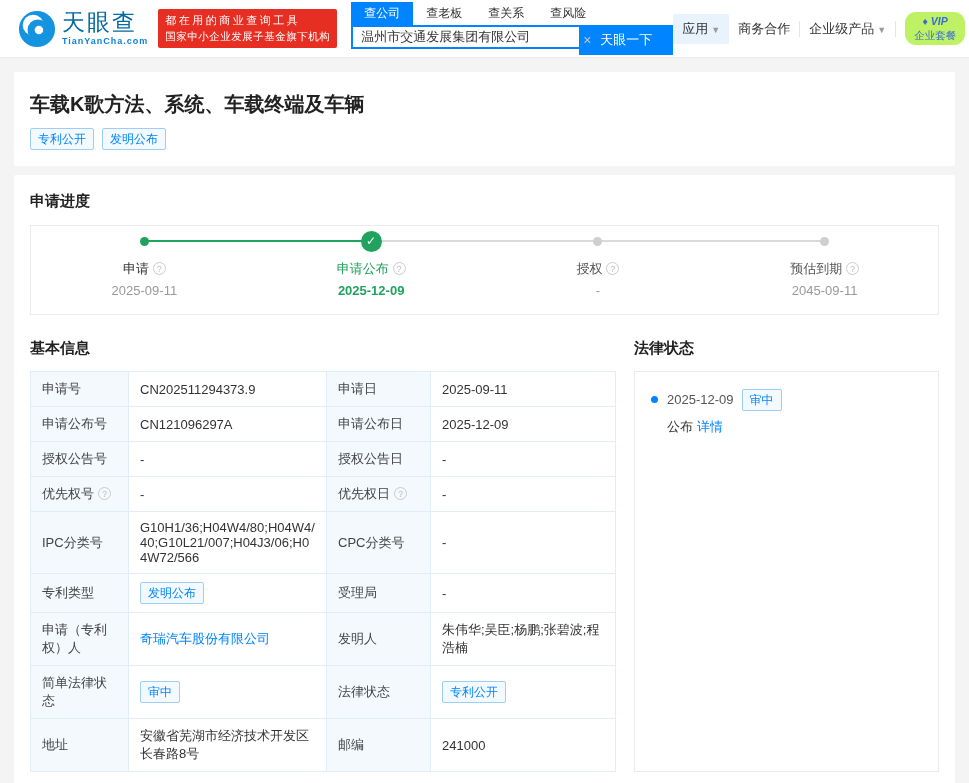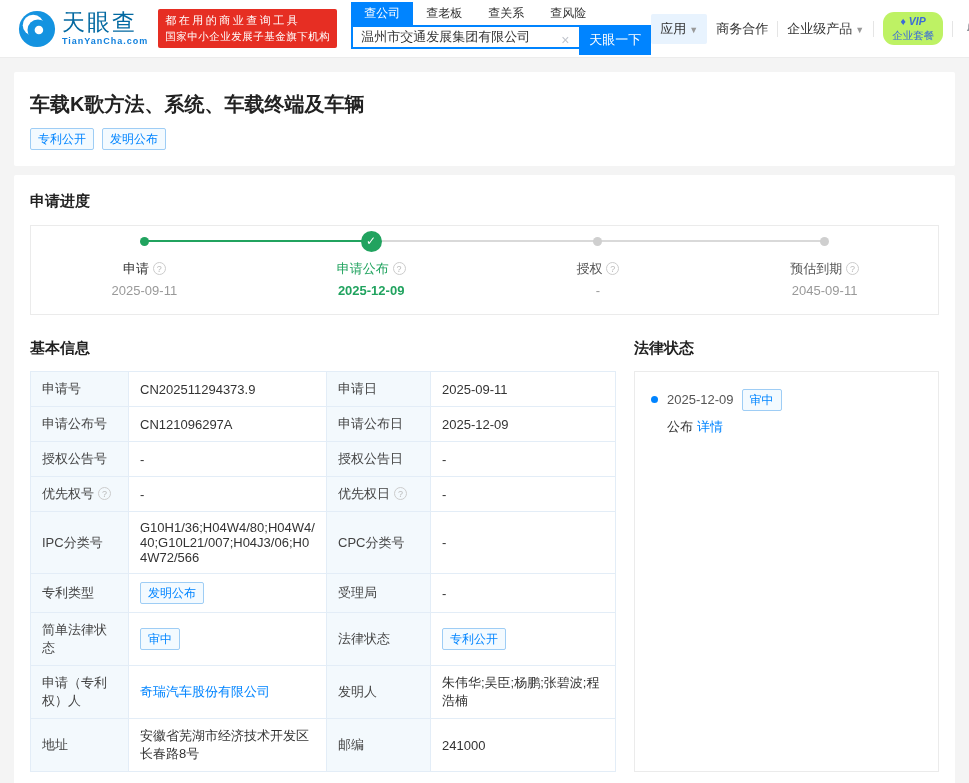--- a/index.html
+++ b/index.html
@@ -32,21 +32,21 @@
     width:228px; height:24px; border:2px solid #0084ff; border-right:none;
     padding:0 24px 0 8px; font-size:13px; color:#333; outline:none;
     font-family:inherit;
   }
   .clear-x {
     position:absolute; right:78px; top:7px; color:#c0c4cc; font-size:14px;
     width:16px; text-align:center; cursor:pointer; line-height:16px;
   }
   .clear-x::before { content:"×"; }
   .search-btn {
-    width:72px; height:30px; background:#0084ff; color:#fff; border:none;
+    width:94px; height:30px; background:#0084ff; color:#fff; border:none;
     font-size:13px; cursor:pointer; font-family:inherit;
   }
   .top-nav { margin-left:auto; display:flex; align-items:center; gap:9px; font-size:13px; color:#333; }
   .caret { font-size:9px; color:#999; margin-left:3px; }
   .caret::before { content:"▼"; }
   .nav-chip { background:#e8f3fe; padding:6px 9px; border-radius:2px; cursor:pointer; white-space:nowrap; }
   .nav-item { cursor:pointer; white-space:nowrap; }
   .nav-div { width:1px; height:16px; background:#e5e5e5; }
   .vip-badge {
     background:#bef264; border-radius:11px; padding:3px 9px; text-align:center;
@@ -250,30 +250,30 @@
               <td class="lbl"><span>CPC分类号</span></td>
               <td class="val"><span>-</span></td>
             </tr>
             <tr>
               <td class="lbl"><span>专利类型</span></td>
               <td class="val"><span class="tag">发明公布</span></td>
               <td class="lbl"><span>受理局</span></td>
               <td class="val"><span>-</span></td>
             </tr>
             <tr>
+              <td class="lbl"><span>申请（专利权）人</span></td>
+              <td class="val"><a class="link">奇瑞汽车股份有限公司</a></td>
+              <td class="lbl"><span>发明人</span></td>
+              <td class="val"><span>朱伟华;吴臣;杨鹏;张碧波;程浩楠</span></td>
+            </tr>
+            <tr>
               <td class="lbl"><span>简单法律状态</span></td>
               <td class="val"><span class="tag">审中</span></td>
               <td class="lbl"><span>法律状态</span></td>
               <td class="val"><span class="tag">专利公开</span></td>
-            </tr>
-            <tr>
-              <td class="lbl"><span>申请（专利权）人</span></td>
-              <td class="val"><a class="link">奇瑞汽车股份有限公司</a></td>
-              <td class="lbl"><span>发明人</span></td>
-              <td class="val"><span>朱伟华;吴臣;杨鹏;张碧波;程浩楠</span></td>
             </tr>
             <tr>
               <td class="lbl"><span>地址</span></td>
               <td class="val"><span>安徽省芜湖市经济技术开发区长春路8号</span></td>
               <td class="lbl"><span>邮编</span></td>
               <td class="val"><span>241000</span></td>
             </tr>
 
           </tbody>
         </table>

